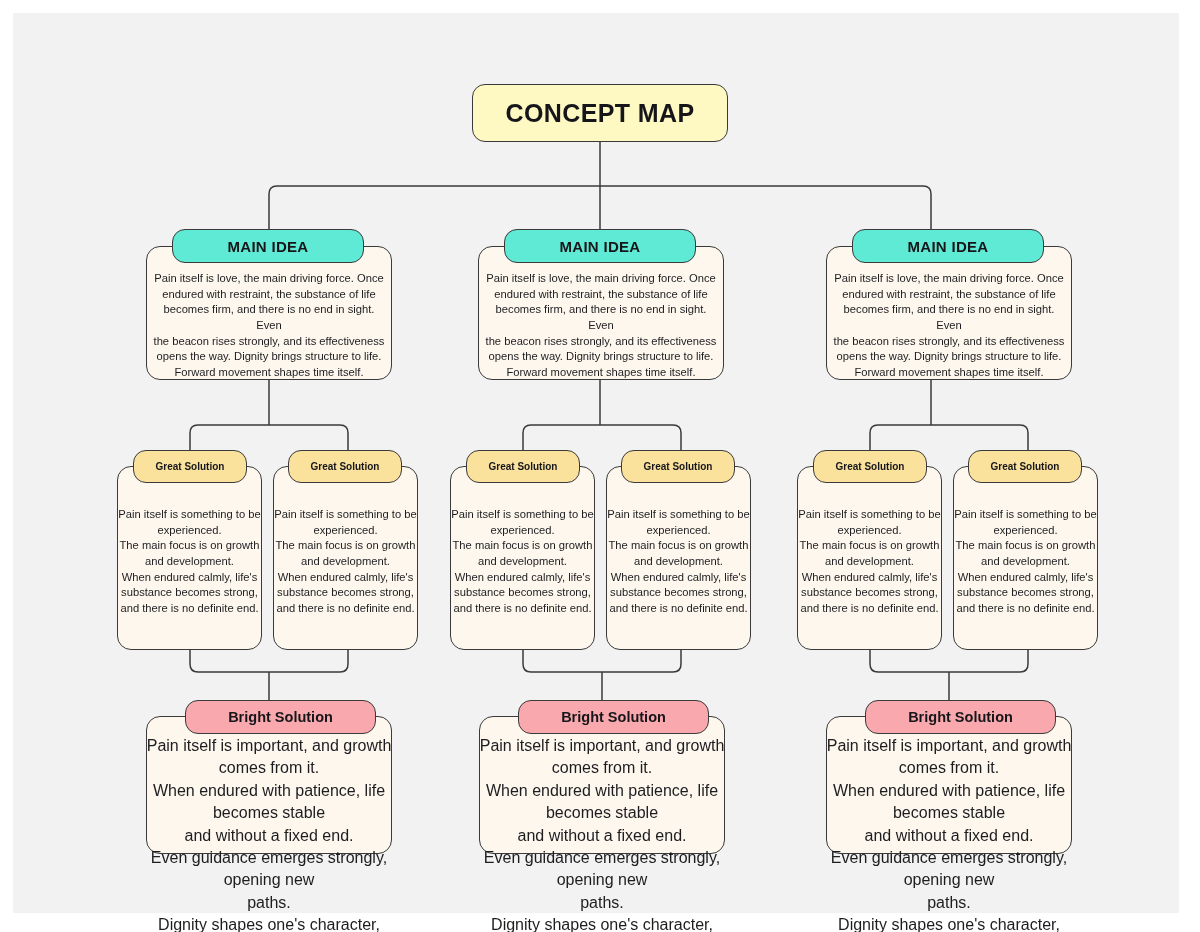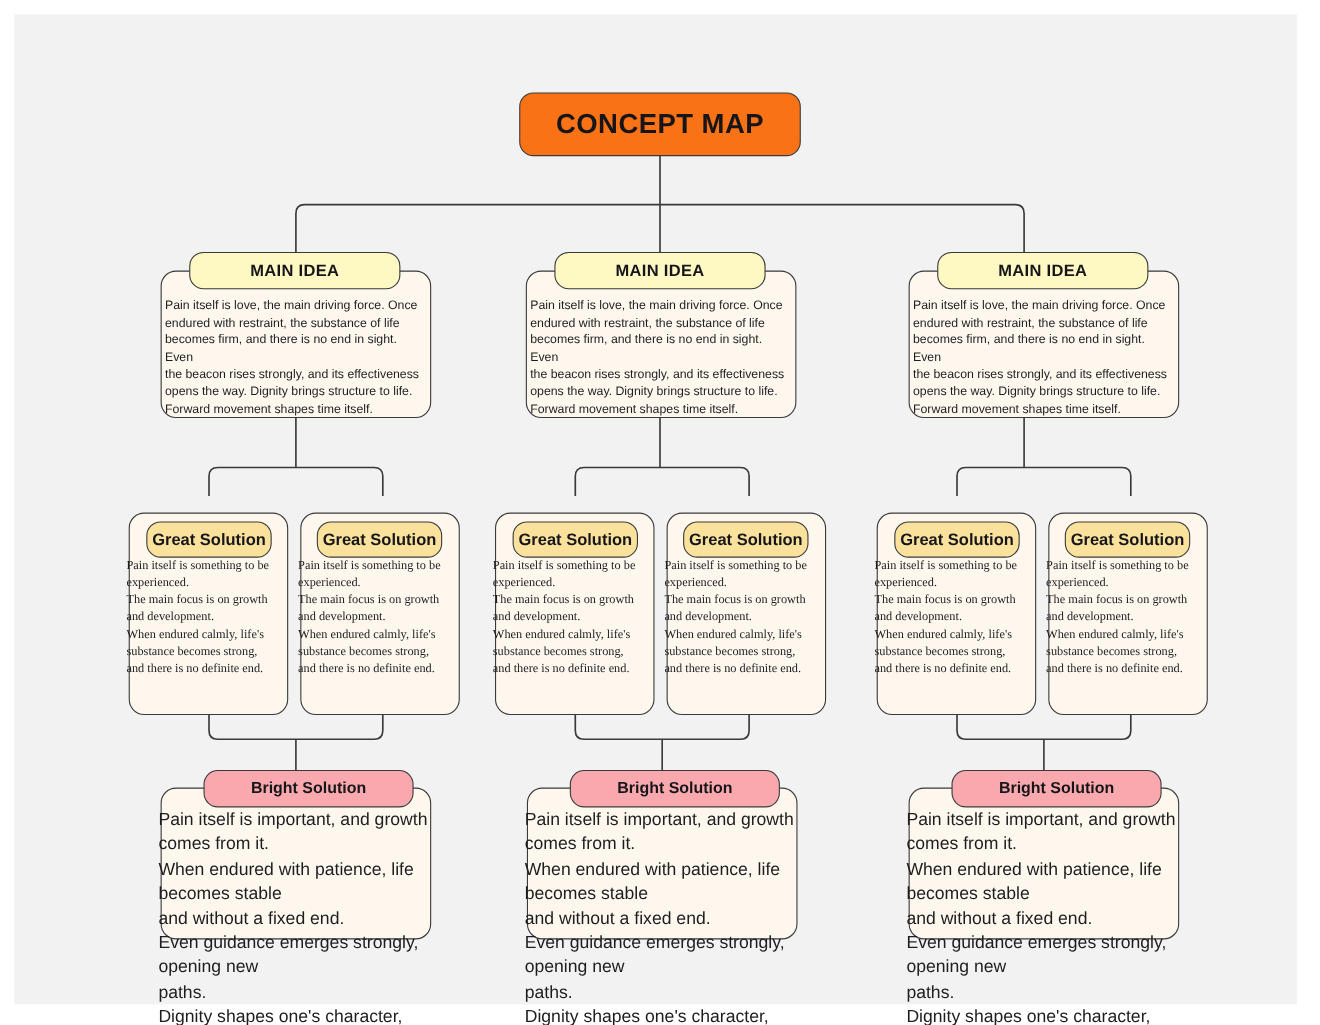--- a/index.html
+++ b/index.html
@@ -55,38 +55,39 @@
     border-radius: 13px;
     display: flex;
     align-items: center;
     justify-content: center;
     text-align: center;
     color: #16161a;
     z-index: 5;
   }
 
   .pill.root {
-    background: #f97316;
+    background: #fef9c3;
     font-size: 25px;
     font-weight: bold;
     letter-spacing: 0.4px;
   }
-  .pill.blue  { background: #fef9c3; font-size: 15px; font-weight: bold; letter-spacing: 0.3px; }
-  .pill.yellow{ background: #fae29d; font-size: 15px; font-weight: bold; margin-top: 24px; }
+  .pill.blue  { background: #5eead4; font-size: 15px; font-weight: bold; letter-spacing: 0.3px; }
+  .pill.yellow{ background: #fae29d; font-size: 10px; font-weight: bold; }
   .pill.pink  { background: #f9a9ae; font-size: 14.5px; font-weight: bold; margin-left: 12px; }
 
   .body-text {
     position: absolute;
     box-sizing: border-box;
+    text-align: center;
     color: #1d1d20;
     white-space: pre-line;
     line-height: 1.40;
   }
   .body-text.main   { font-size: 11.2px; }
-  .body-text.great  { font-size: 11.2px; font-family: Liberation Serif, serif; }
+  .body-text.great  { font-size: 11.2px; }
   .body-text.bright { font-size: 16px; }
 </style>
 </head>
 <body>
 
 <div id="canvas"></div>
 
 <div id="stage">
 
   <svg class="wires" viewBox="0 0 1200 932" xmlns="http://www.w3.org/2000/svg">

